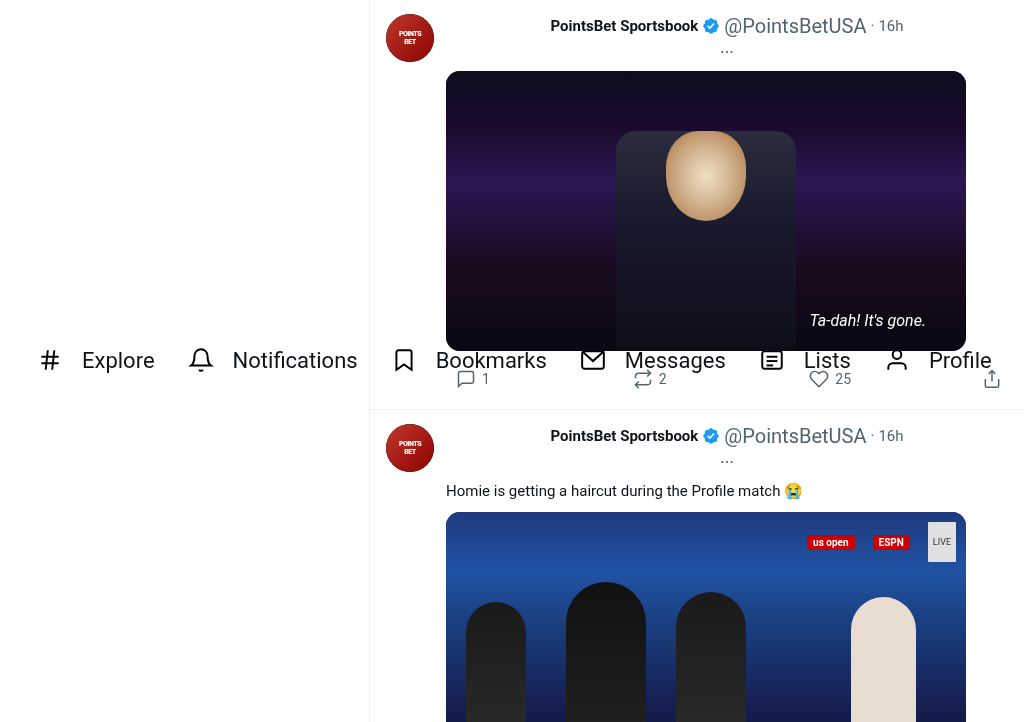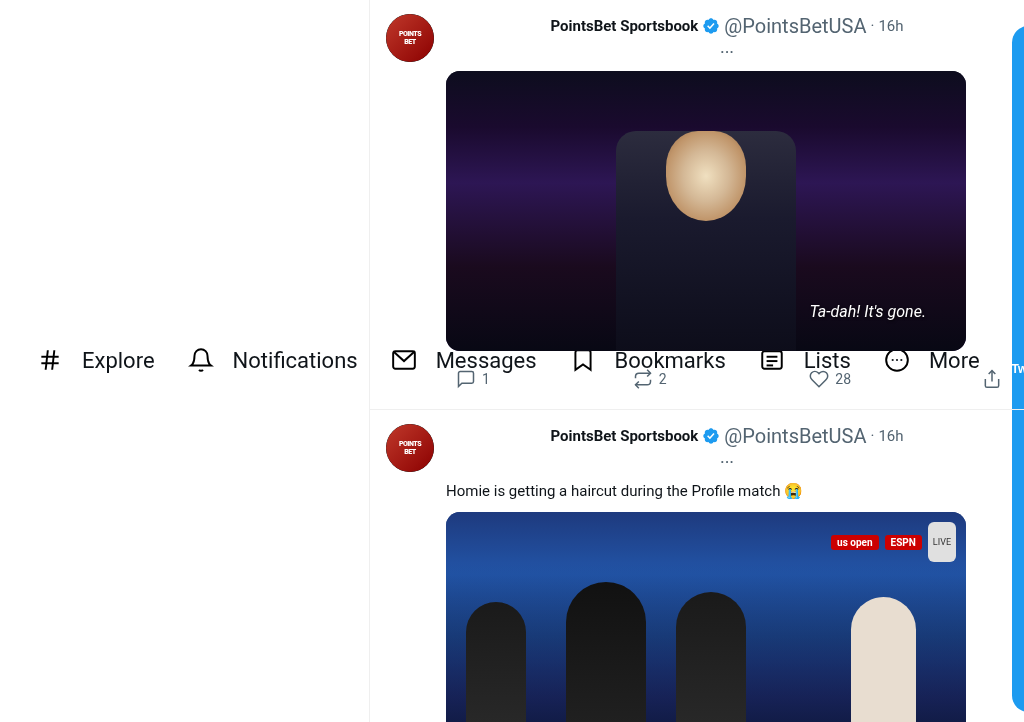--- a/index.html
+++ b/index.html
@@ -179,21 +179,21 @@
       height: 280px;
       background: linear-gradient(180deg, #1a1a2e 0%, #16213e 30%, #0f3460 60%, #2c1654 100%);
       position: relative;
       display: flex;
       align-items: flex-end;
       justify-content: center;
     }
 
     .joker-caption {
       position: absolute;
-      bottom: 30px;
+      bottom: 21px;
       right: 40px;
       color: #fff;
       font-size: 16px;
       font-style: italic;
       font-weight: 400;
       text-shadow: 1px 1px 3px rgba(0,0,0,0.8);
       margin-left: 20px;
     }
 
     
@@ -270,48 +270,57 @@
         <path d="M18 8A6 6 0 0 0 6 8c0 7-3 9-3 9h18s-3-2-3-9"></path>
         <path d="M13.73 21a2 2 0 0 1-3.46 0"></path>
       </svg>
     </span>
     <span class="nav-label">Notifications</span>
   </div>
 
   <div class="nav-item">
     <span class="nav-icon">
       <svg width="26" height="26" viewBox="0 0 24 24" class="icon" stroke="#0f1419" stroke-width="2">
+        <path d="M19 21l-7-5-7 5V5a2 2 0 0 1 2-2h10a2 2 0 0 1 2 2z"></path>
+      </svg>
+    </span>
+    <span class="nav-label">Bookmarks</span>
+  </div>
+
+  <div class="nav-item">
+    <span class="nav-icon">
+      <svg width="26" height="26" viewBox="0 0 24 24" class="icon" stroke="#0f1419" stroke-width="2">
         <rect x="2" y="4" width="20" height="16" rx="2"></rect>
         <polyline points="2,4 12,13 22,4"></polyline>
       </svg>
     </span>
     <span class="nav-label">Messages</span>
-  </div>
-
-  <div class="nav-item">
-    <span class="nav-icon">
-      <svg width="26" height="26" viewBox="0 0 24 24" class="icon" stroke="#0f1419" stroke-width="2">
-        <path d="M19 21l-7-5-7 5V5a2 2 0 0 1 2-2h10a2 2 0 0 1 2 2z"></path>
-      </svg>
-    </span>
-    <span class="nav-label">Bookmarks</span>
   </div>
 
   <div class="nav-item">
     <span class="nav-icon">
       <svg width="26" height="26" viewBox="0 0 24 24" class="icon" stroke="#0f1419" stroke-width="2">
         <rect x="3" y="4" width="18" height="16" rx="2"></rect>
         <line x1="7" y1="9" x2="17" y2="9"></line>
         <line x1="7" y1="13" x2="17" y2="13"></line>
         <line x1="7" y1="17" x2="13" y2="17"></line>
       </svg>
     </span>
     <span class="nav-label">Lists</span>
   </div>
 
+  <div class="nav-item">
+    <span class="nav-icon">
+      <svg width="26" height="26" viewBox="0 0 24 24" class="icon" stroke="#0f1419" stroke-width="2">
+        <path d="M20 21v-2a4 4 0 0 0-4-4H8a4 4 0 0 0-4 4v2"></path>
+        <circle cx="12" cy="7" r="4"></circle>
+      </svg>
+    </span>
+    <span class="nav-label">Profile</span>
+  </div>
 
   <div class="nav-item">
     <span class="nav-icon">
       <svg width="26" height="26" viewBox="0 0 24 24" class="icon" stroke="#0f1419" stroke-width="2">
         <circle cx="12" cy="12" r="10"></circle>
         <circle cx="8" cy="12" r="1" fill="#0f1419" stroke="none"></circle>
         <circle cx="12" cy="12" r="1" fill="#0f1419" stroke="none"></circle>
         <circle cx="16" cy="12" r="1" fill="#0f1419" stroke="none"></circle>
       </svg>
     </span>
@@ -366,21 +375,21 @@
             <path d="M3 11V9a4 4 0 0 1 4-4h14"></path>
             <polyline points="7 23 3 19 7 15"></polyline>
             <path d="M21 13v2a4 4 0 0 1-4 4H3"></path>
           </svg>
           <span class="action-count">2</span>
         </div>
         <div class="action-group">
           <svg class="action-icon" viewBox="0 0 24 24" fill="none" stroke="currentColor" stroke-width="1.8">
             <path d="M20.84 4.61a5.5 5.5 0 0 0-7.78 0L12 5.67l-1.06-1.06a5.5 5.5 0 0 0-7.78 7.78l1.06 1.06L12 21.23l7.78-7.78 1.06-1.06a5.5 5.5 0 0 0 0-7.78z"></path>
           </svg>
-          <span class="action-count">28</span>
+          <span class="action-count">25</span>
         </div>
         <div class="share-btn">
           <svg width="20" height="20" viewBox="0 0 24 24" fill="none" stroke="currentColor" stroke-width="1.8">
             <path d="M4 12v8a2 2 0 0 0 2 2h12a2 2 0 0 0 2-2v-8"></path>
             <polyline points="16 6 12 2 8 6"></polyline>
             <line x1="12" y1="2" x2="12" y2="15"></line>
           </svg>
         </div>
       </div>
     </div>
@@ -404,24 +413,24 @@
           <span class="tweet-time">16h</span>
         </div>
         <span class="more-btn">···</span>
       </div>
       <p class="tweet-text">Homie is getting a haircut during the Profile match 😭</p>
       <div class="tweet-image">
         <div class="crowd-scene">
 
           <div style="position:absolute;top:0;left:0;right:0;bottom:0;background:linear-gradient(180deg,#1e3a7e 0%,#2255a8 25%,#1e4a90 50%,#263580 75%,#1a2a60 100%);"></div>
 
-          <div style="position:absolute;top:10px;right:10px;display:flex;gap:6px;align-items:center;">
+          <div style="position:absolute;top:10px;right:10px;display:flex;gap:18px;align-items:center;">
             <div style="background:#cc0000;color:#fff;font-size:10px;font-weight:700;padding:2px 6px;border-radius:3px;">us open</div>
             <div style="background:#cc0000;color:#fff;font-size:10px;font-weight:700;padding:2px 6px;border-radius:3px;">ESPN</div>
-            <div style="background:#e0e0e0;color:#333;font-size:9px;padding:15px 5px;border-radius:6px;">LIVE</div>
+            <div style="background:#e0e0e0;color:#333;font-size:9px;padding:15px 5px;border-radius:1px;">LIVE</div>
           </div>
 
           <div style="position:absolute;bottom:0;left:0;right:0;height:200px;background:linear-gradient(180deg,transparent 0%,rgba(10,20,60,0.4) 50%,rgba(5,10,30,0.7) 100%);"></div>
 
           <div style="position:absolute;bottom:20px;left:20px;width:60px;height:140px;background:linear-gradient(180deg,#1a1a1a 0%,#2a2a2a 100%);border-radius:30px 30px 0 0;"></div>
           <div style="position:absolute;bottom:20px;left:120px;width:80px;height:160px;background:linear-gradient(180deg,#111 0%,#222 100%);border-radius:40px 40px 0 0;"></div>
           <div style="position:absolute;bottom:20px;left:230px;width:70px;height:150px;background:linear-gradient(180deg,#1a1a1a 0%,#2a2a2a 100%);border-radius:35px 35px 0 0;"></div>
           <div style="position:absolute;bottom:20px;right:50px;width:65px;height:145px;background:#e8ddd0;border-radius:33px 33px 0 0;"></div>
         </div>
       </div>

